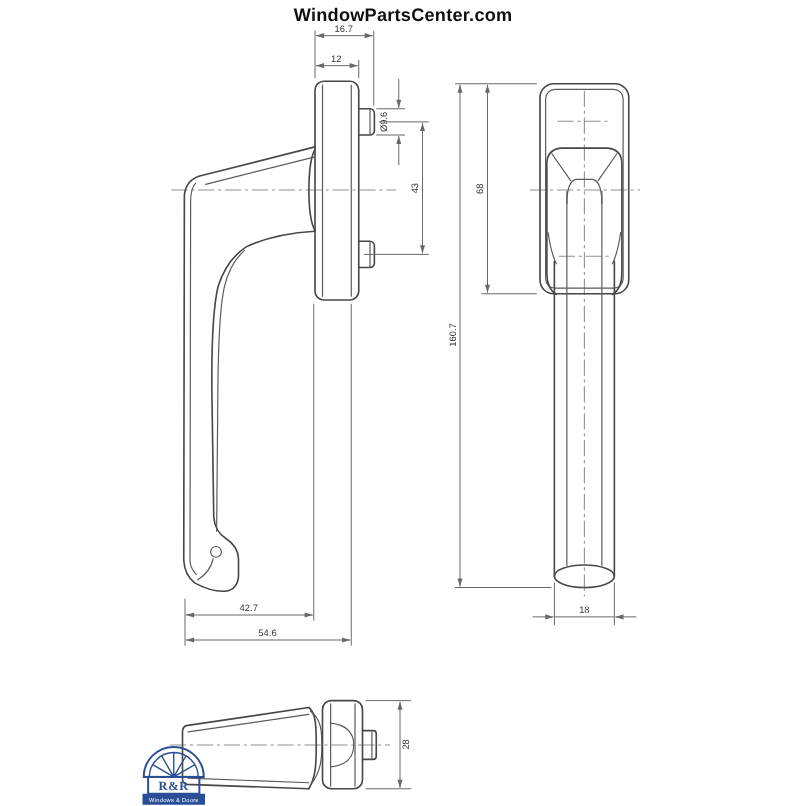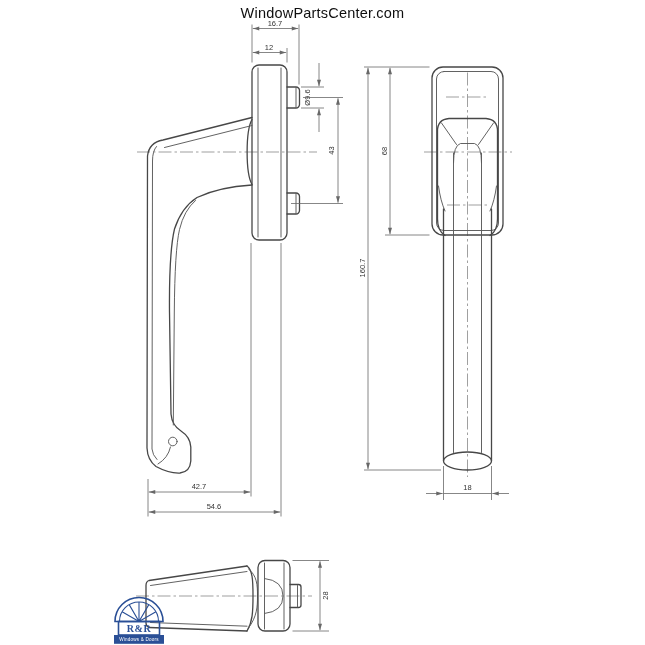--- a/index.html
+++ b/index.html
@@ -1,19 +1,19 @@
 <!DOCTYPE html>
 <html><head>
 <meta charset="utf-8">
 <style>
   html,body{margin:0;padding:0;background:#fff;}
   .page{position:relative;width:645px;height:645px;background:#ffffff;overflow:hidden;
         font-family:"Liberation Sans",sans-serif;}
   .title{position:absolute;top:5px;left:0;right:0;text-align:center;
-         font-weight:normal;font-size:14.5px;color:#0f0f0f;letter-spacing:.2px;}
+         font-weight:bold;font-size:14.5px;color:#0f0f0f;letter-spacing:.2px;}
   svg.canvas{position:absolute;left:0;top:0;width:645px;height:645px;}
   .obj{fill:none;stroke:#474747;stroke-width:1.3;stroke-linejoin:round;stroke-linecap:round;}
   .obj2{fill:none;stroke:#5a5a5a;stroke-width:0.95;stroke-linejoin:round;stroke-linecap:round;}
   .dim{fill:none;stroke:#686868;stroke-width:0.8;}
   .cl{fill:none;stroke:#8f8f8f;stroke-width:0.85;stroke-dasharray:13 3 2.5 3;}
   text.dimt{font-size:7.5px;fill:#333;font-family:"Liberation Sans",sans-serif;}
   text.brand{font-family:"Liberation Serif",serif;font-weight:bold;font-size:10px;
              fill:#2a4f96;letter-spacing:.5px;}
   text.brand-sub{font-family:"Liberation Sans",sans-serif;font-size:4.6px;fill:#ffffff;
              letter-spacing:.2px;}

